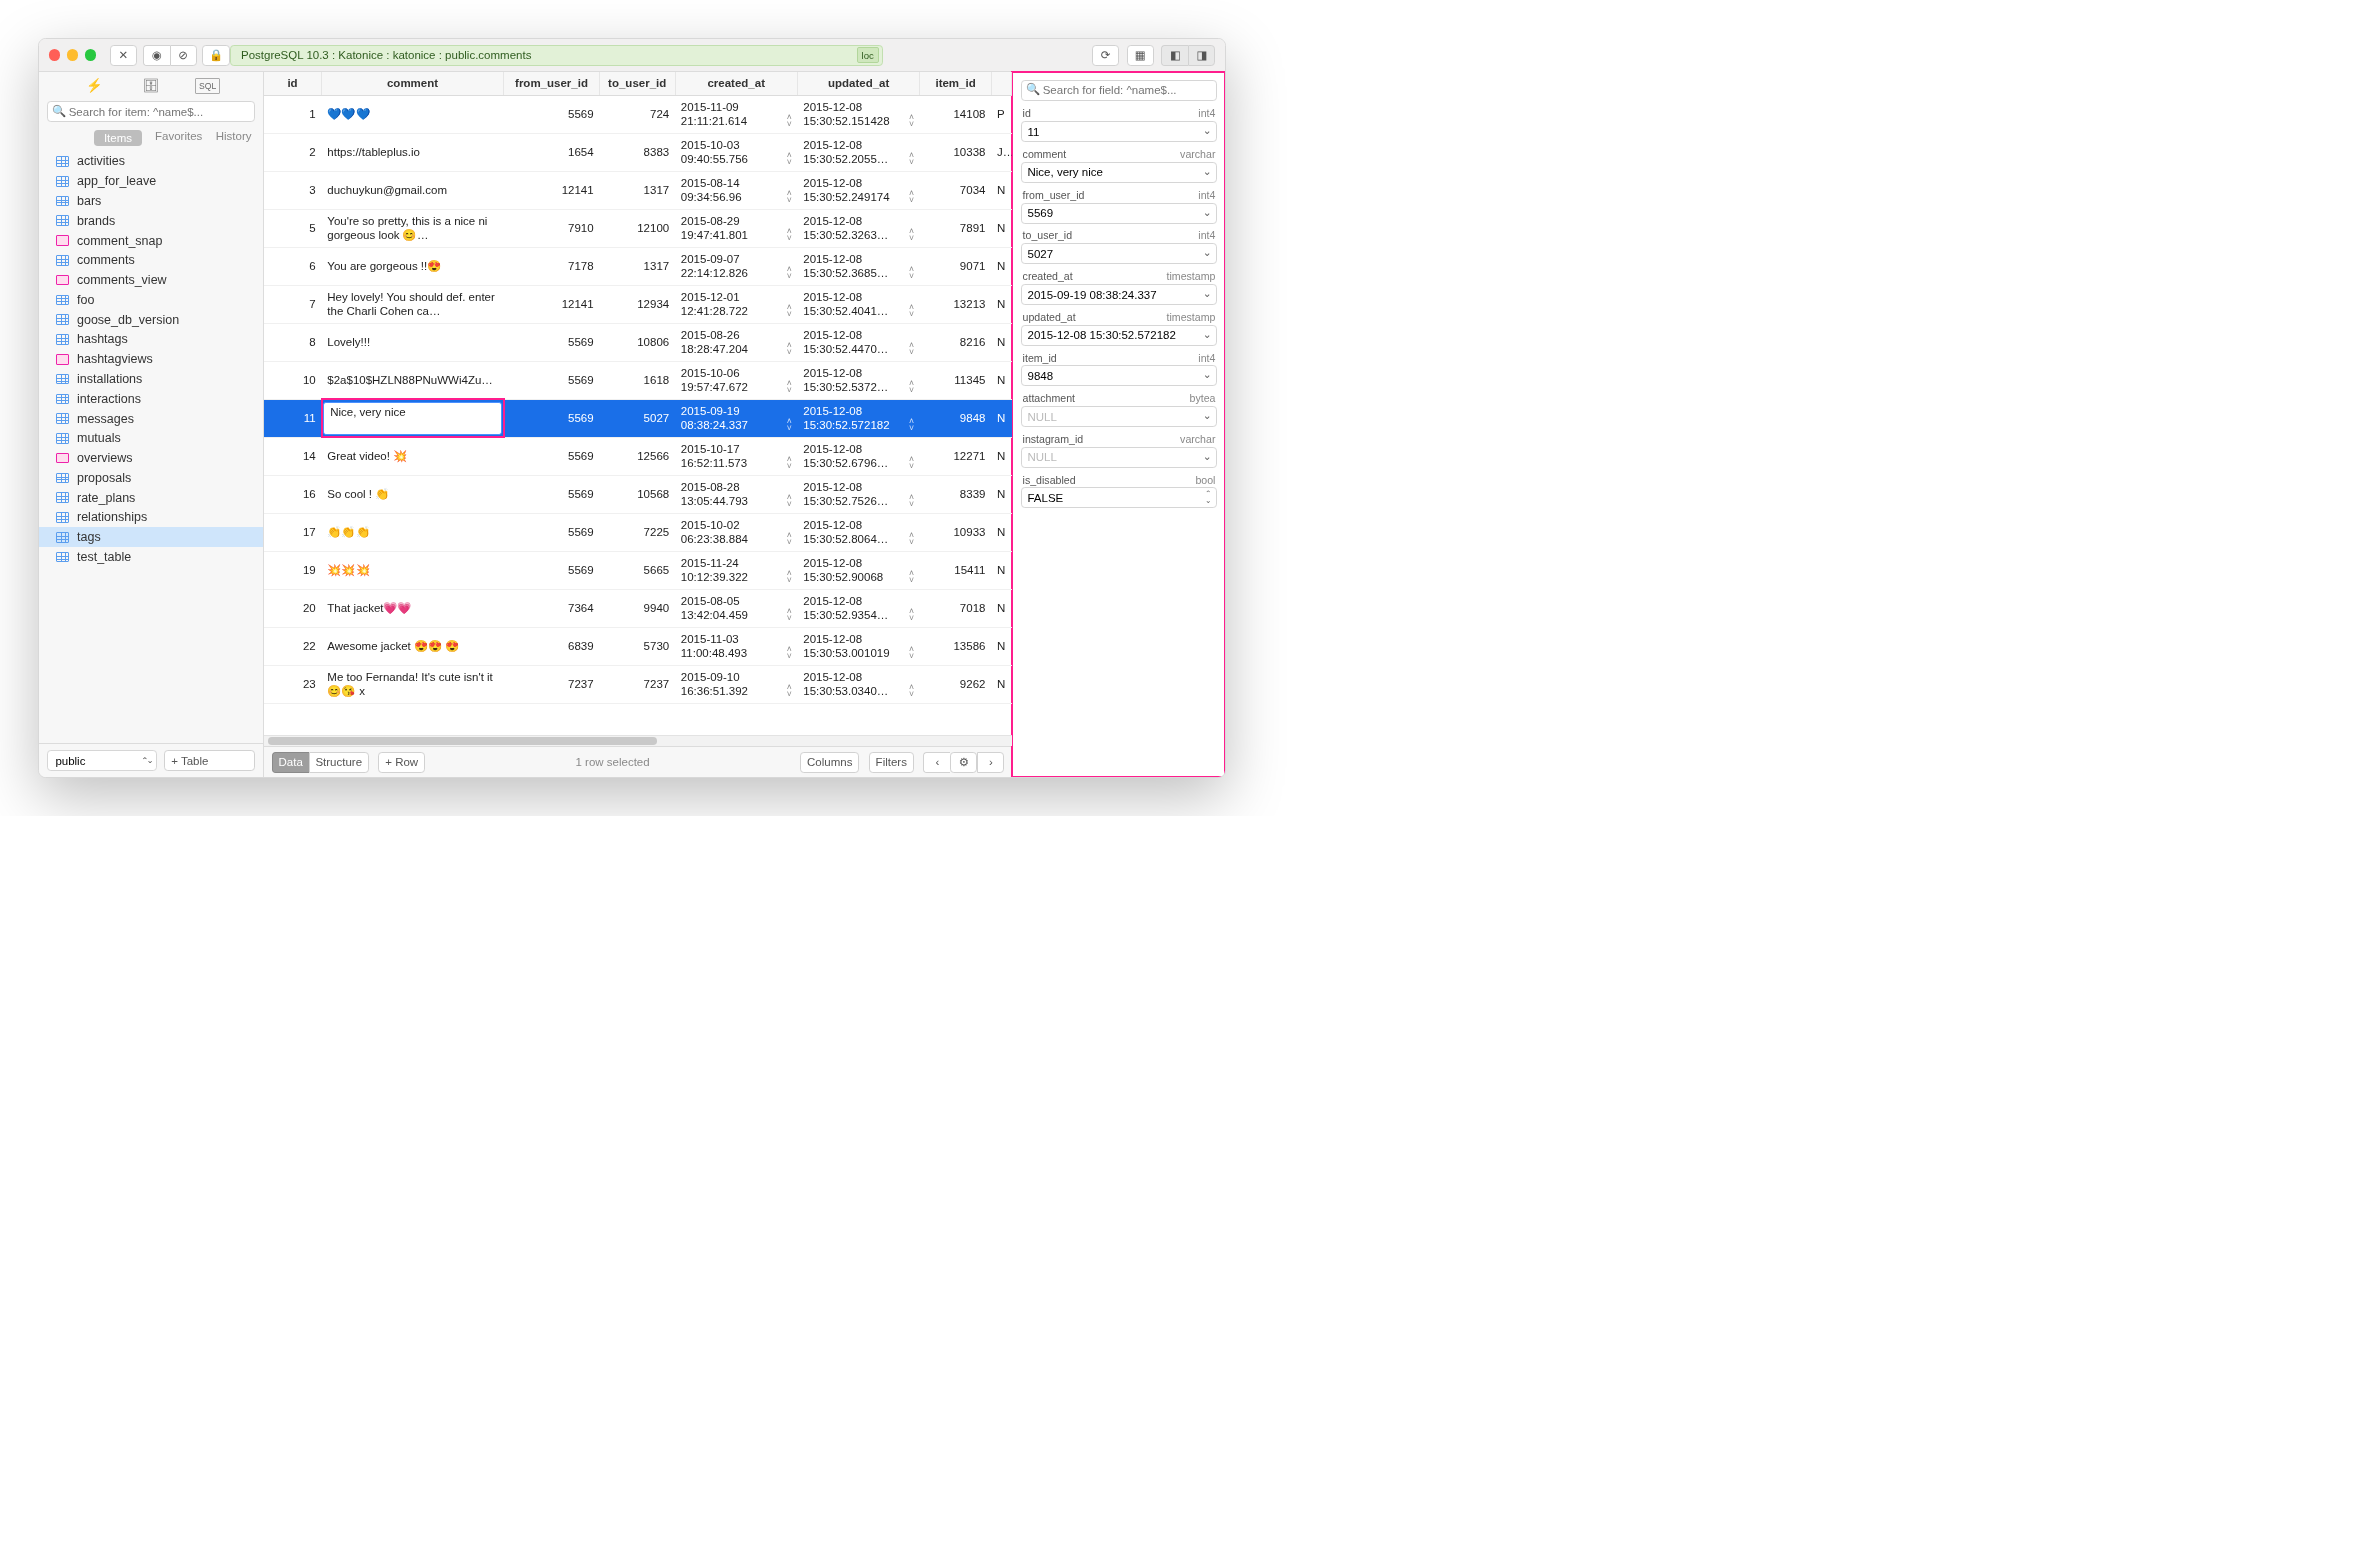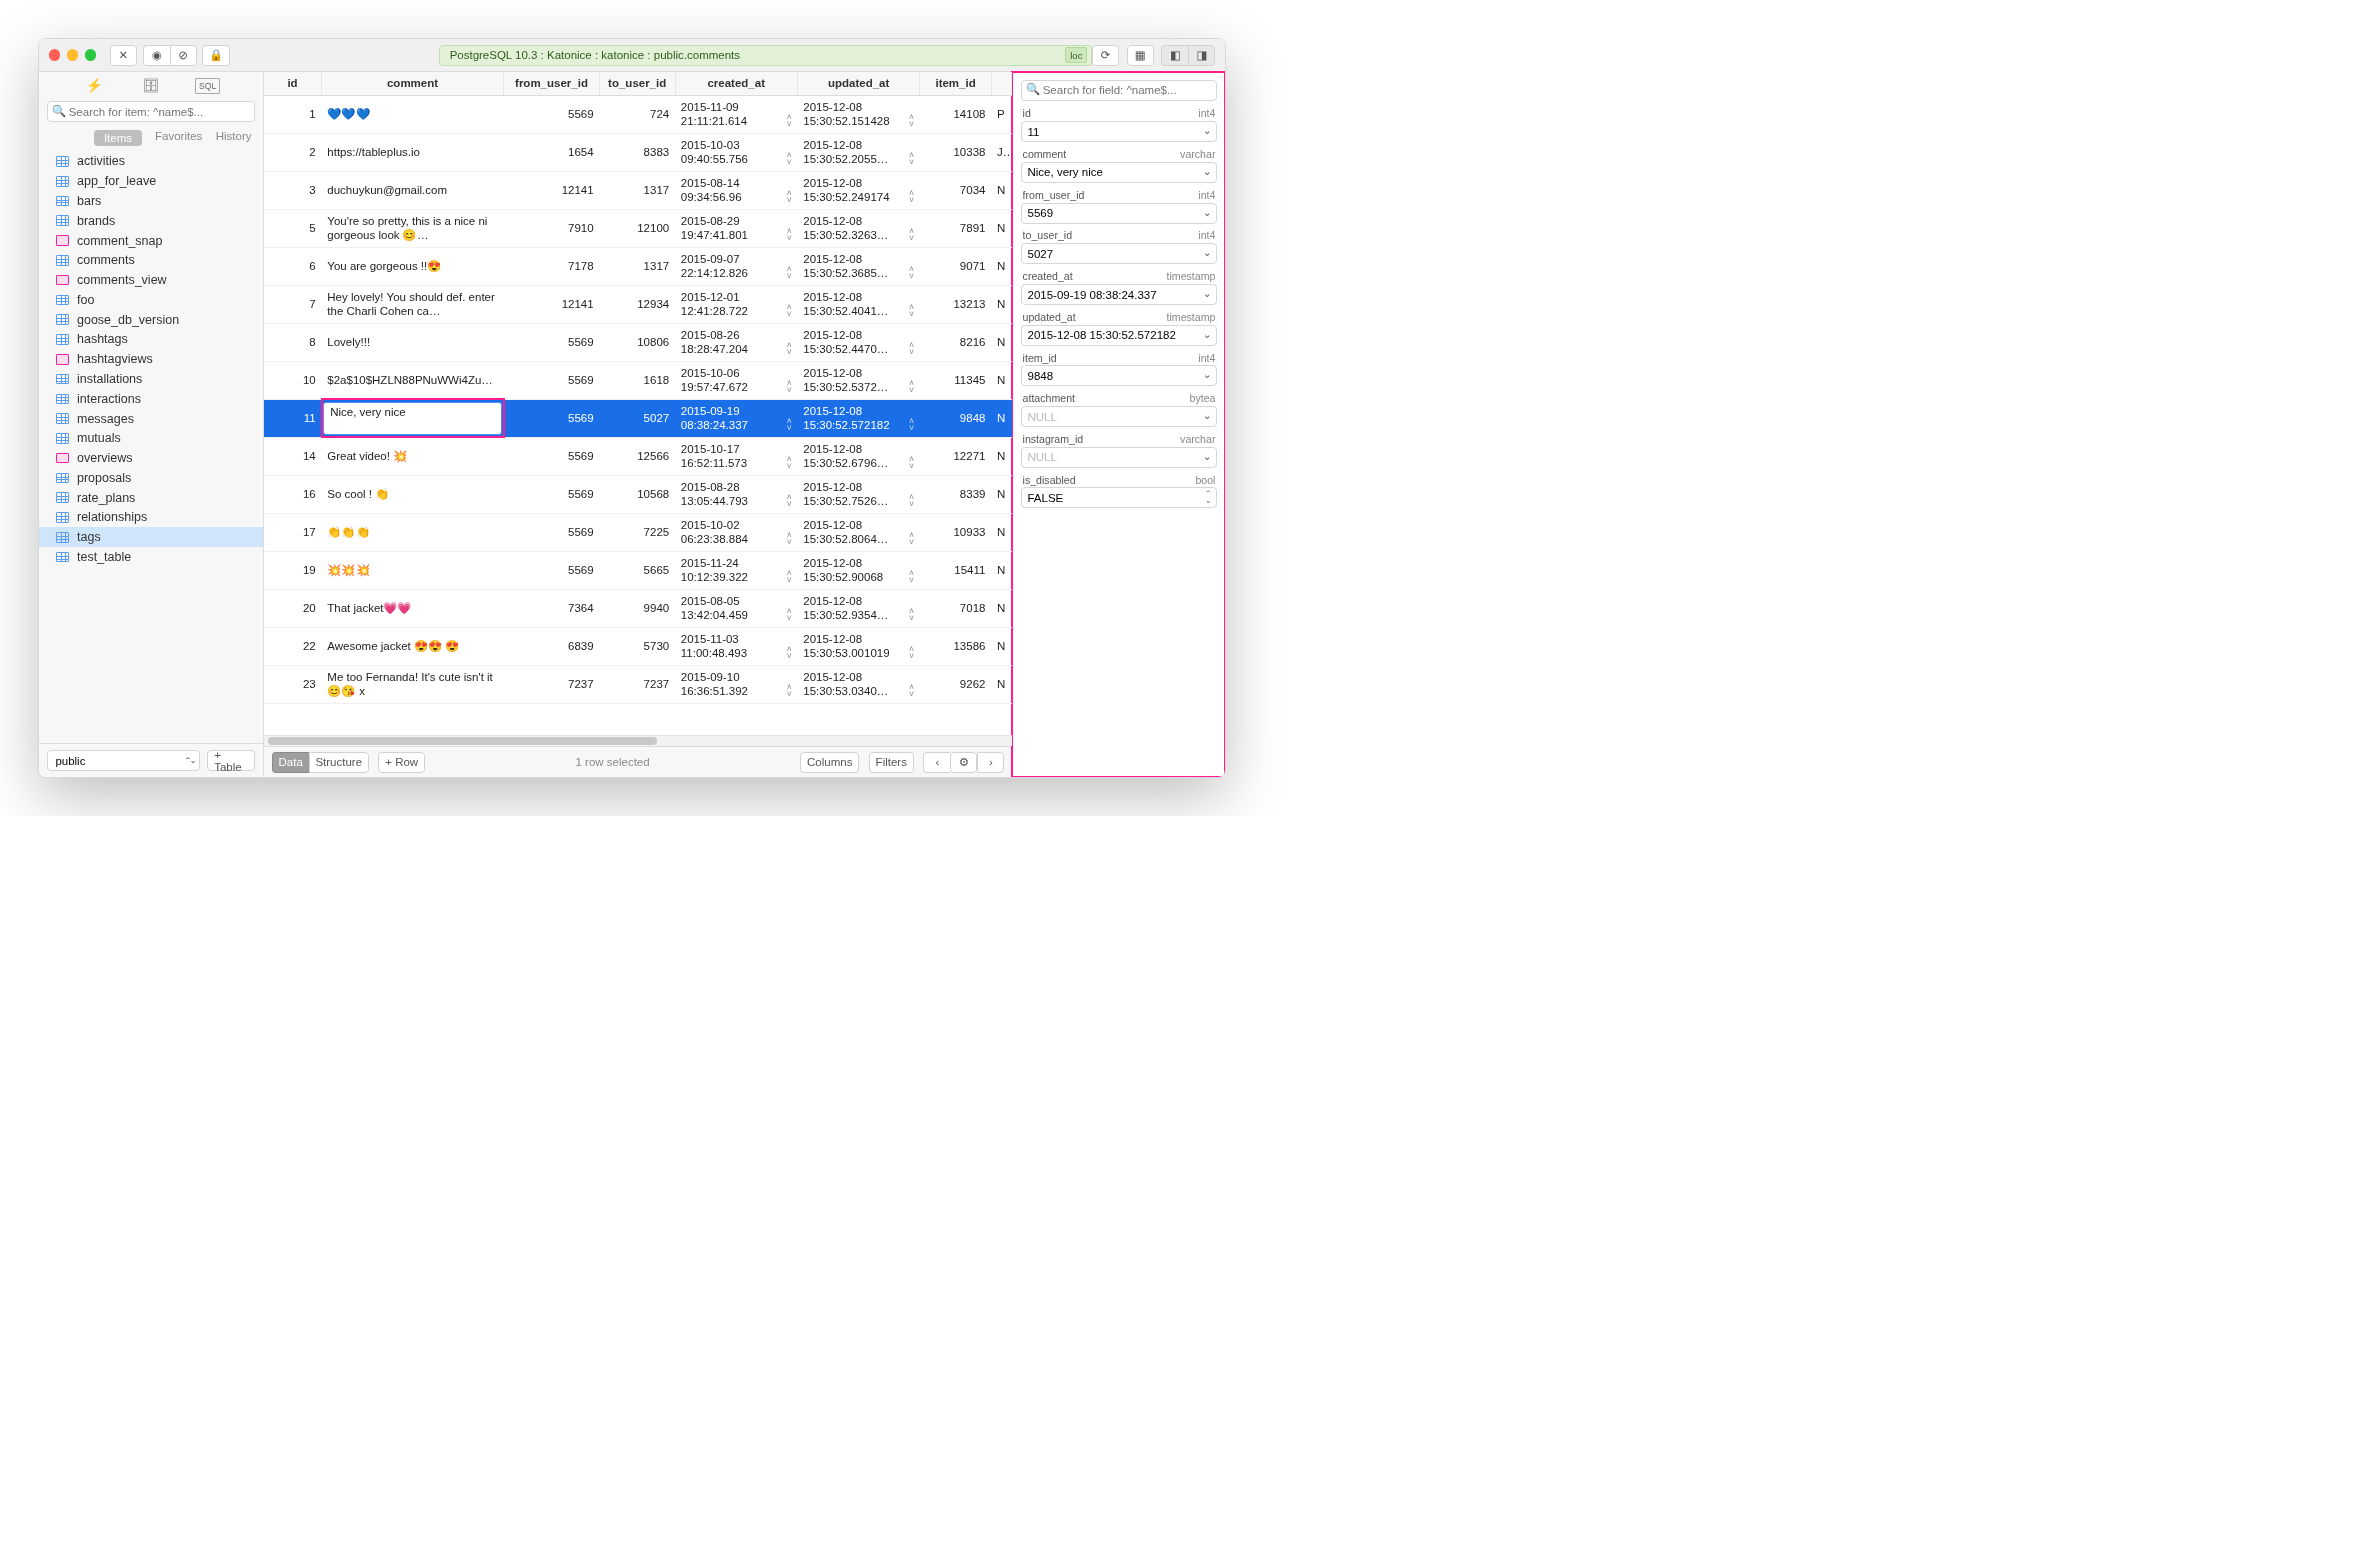--- a/index.html
+++ b/index.html
@@ -12,21 +12,21 @@
   .titlebar { display:flex; align-items:center; padding:5.8px 9.6px 5.8px 9.6px; height:33px; background:#f1f0f0; border-bottom:1px solid #dcdcdc;}
   .traffic { display:flex; gap:6.7px; margin-right:13.4px;}
   .dot { width:11.5px; height:11.5px; border-radius:50%; }
   .dot.red{background:#ff5f57}
   .dot.yellow{background:#febc2e}
   .dot.green{background:#28c840}
   .tb-btn { display:inline-flex; align-items:center; justify-content:center; height:21px; min-width:27px; padding:0 5.8px; border:1px solid #d2d2d2; border-radius:3.8px; background:#fff; font-size:11.5px; color:#555; }
   .tb-group { display:inline-flex; }
   .tb-group .tb-btn:first-child{border-top-right-radius:0;border-bottom-right-radius:0;border-right:0}
   .tb-group .tb-btn:last-child{border-top-left-radius:0;border-bottom-left-radius:0}
-  .crumb-wrap { flex:1; display:flex; justify-content:flex-end;margin-left:44px; }
+  .crumb-wrap { flex:1; display:flex; justify-content:flex-start; }
   .crumb { display:flex; align-items:center; position:relative; height:21px; width:653px; background:#e2f1d7; border:1px solid #c2dfb0; border-radius:3.8px; padding:0 40px 0 9.6px; font-size:11.5px; color:#2f5c1f; font-family:Menlo,monospace; }
   .crumb .loc { position:absolute; right:3.8px; top:1.9px; height:15.4px; padding:0 3.8px; background:#cfe7bd; border:1px solid #b2d69b; border-radius:1.9px; font-size:9.6px; color:#2f5c1f; display:flex; align-items:center;}
   .tb-right { display:flex; gap:7.7px; align-items:center; }
   .tb-right .tb-btn.active { background:#e8e8e8; }
 
   .body { flex:1; display:flex; min-height:0; }
   .sidebar { width:225px; background:#f7f7f7; border-right:1px solid #dcdcdc; display:flex; flex-direction:column; }
   .sb-icons { display:flex; justify-content:space-around; padding:5.8px 27px; }
   .sb-icons span { width:25px; text-align:center; color:#6a6a6a; font-size:13.4px;}
   .sb-search { position:relative; margin:1.9px 7.7px 5.8px 7.7px; }
@@ -38,21 +38,21 @@
   .sb-list { flex:1; overflow:auto; font-size:12.5px; }
   .sb-item { display:flex; align-items:center; gap:7.7px; padding:2.9px 7.7px 2.9px 38px; color:#333; position:relative;}
   .sb-item.sel { background:#cfe5fb; }
   .tbl-ico { width:12.5px; height:10.6px; display:inline-block; border:1px solid #5a9dee; border-radius:1px; position:absolute; left:17.3px;
     background:linear-gradient(#5a9dee,#5a9dee) 0 2.9px/100% 1px no-repeat,
                linear-gradient(#5a9dee,#5a9dee) 3.8px 0/1px 100% no-repeat,
                linear-gradient(#5a9dee,#5a9dee) 7.7px 0/1px 100% no-repeat,
                linear-gradient(#5a9dee,#5a9dee) 0 5.8px/100% 1px no-repeat; }
   .view-ico { width:12.5px; height:10.6px; display:inline-block; border:1px solid #e2a; background:#fde; border-radius:1px; position:absolute; left:17.3px;}
   .sb-foot { display:flex; gap:7.7px; padding:5.8px 7.7px; border-top:1px solid #dcdcdc; }
-  .combo { height:21px; border:1px solid #d6d6d6; border-radius:3.8px; background:#fff; font-size:11.5px; padding:0 17.3px 0 7.7px; width:153px; position:relative; display:flex; align-items:center;}
+  .combo { height:21px; border:1px solid #d6d6d6; border-radius:3.8px; background:#fff; font-size:11.5px; padding:0 17.3px 0 7.7px; width:110px; position:relative; display:flex; align-items:center;}
   .combo::after{content:"⌃⌄"; position:absolute; right:3.8px; font-size:8.6px; line-height:7.7px; color:#555; letter-spacing:-1.9px; transform:scaleY(.9)}
 
   .main { flex:1; display:flex; flex-direction:column; min-width:0; background:#fff;}
   .gridwrap { flex:1; overflow:hidden; display:flex; }
   .gridinner { flex:1; overflow:hidden; position:relative;}
   .grid { width:100%; font-size:11.5px; border-collapse:collapse; table-layout:fixed;}
   .grid th { background:#f7f7f7; border-bottom:1px solid #dcdcdc; border-right:1px solid #e6e6e6; padding:3.8px 5.8px; font-weight:600; color:#333; height:23px; font-size:11.5px; white-space:nowrap; overflow:hidden;}
   .grid td { border-bottom:1px solid #f0f0f0; padding:3.8px 5.8px; vertical-align:middle; height:38px; color:#222; white-space:nowrap; overflow:hidden; text-overflow:ellipsis;}
   .grid td.wrap { white-space:normal; line-height:1.25;}
   .grid td.r { text-align:right;}

